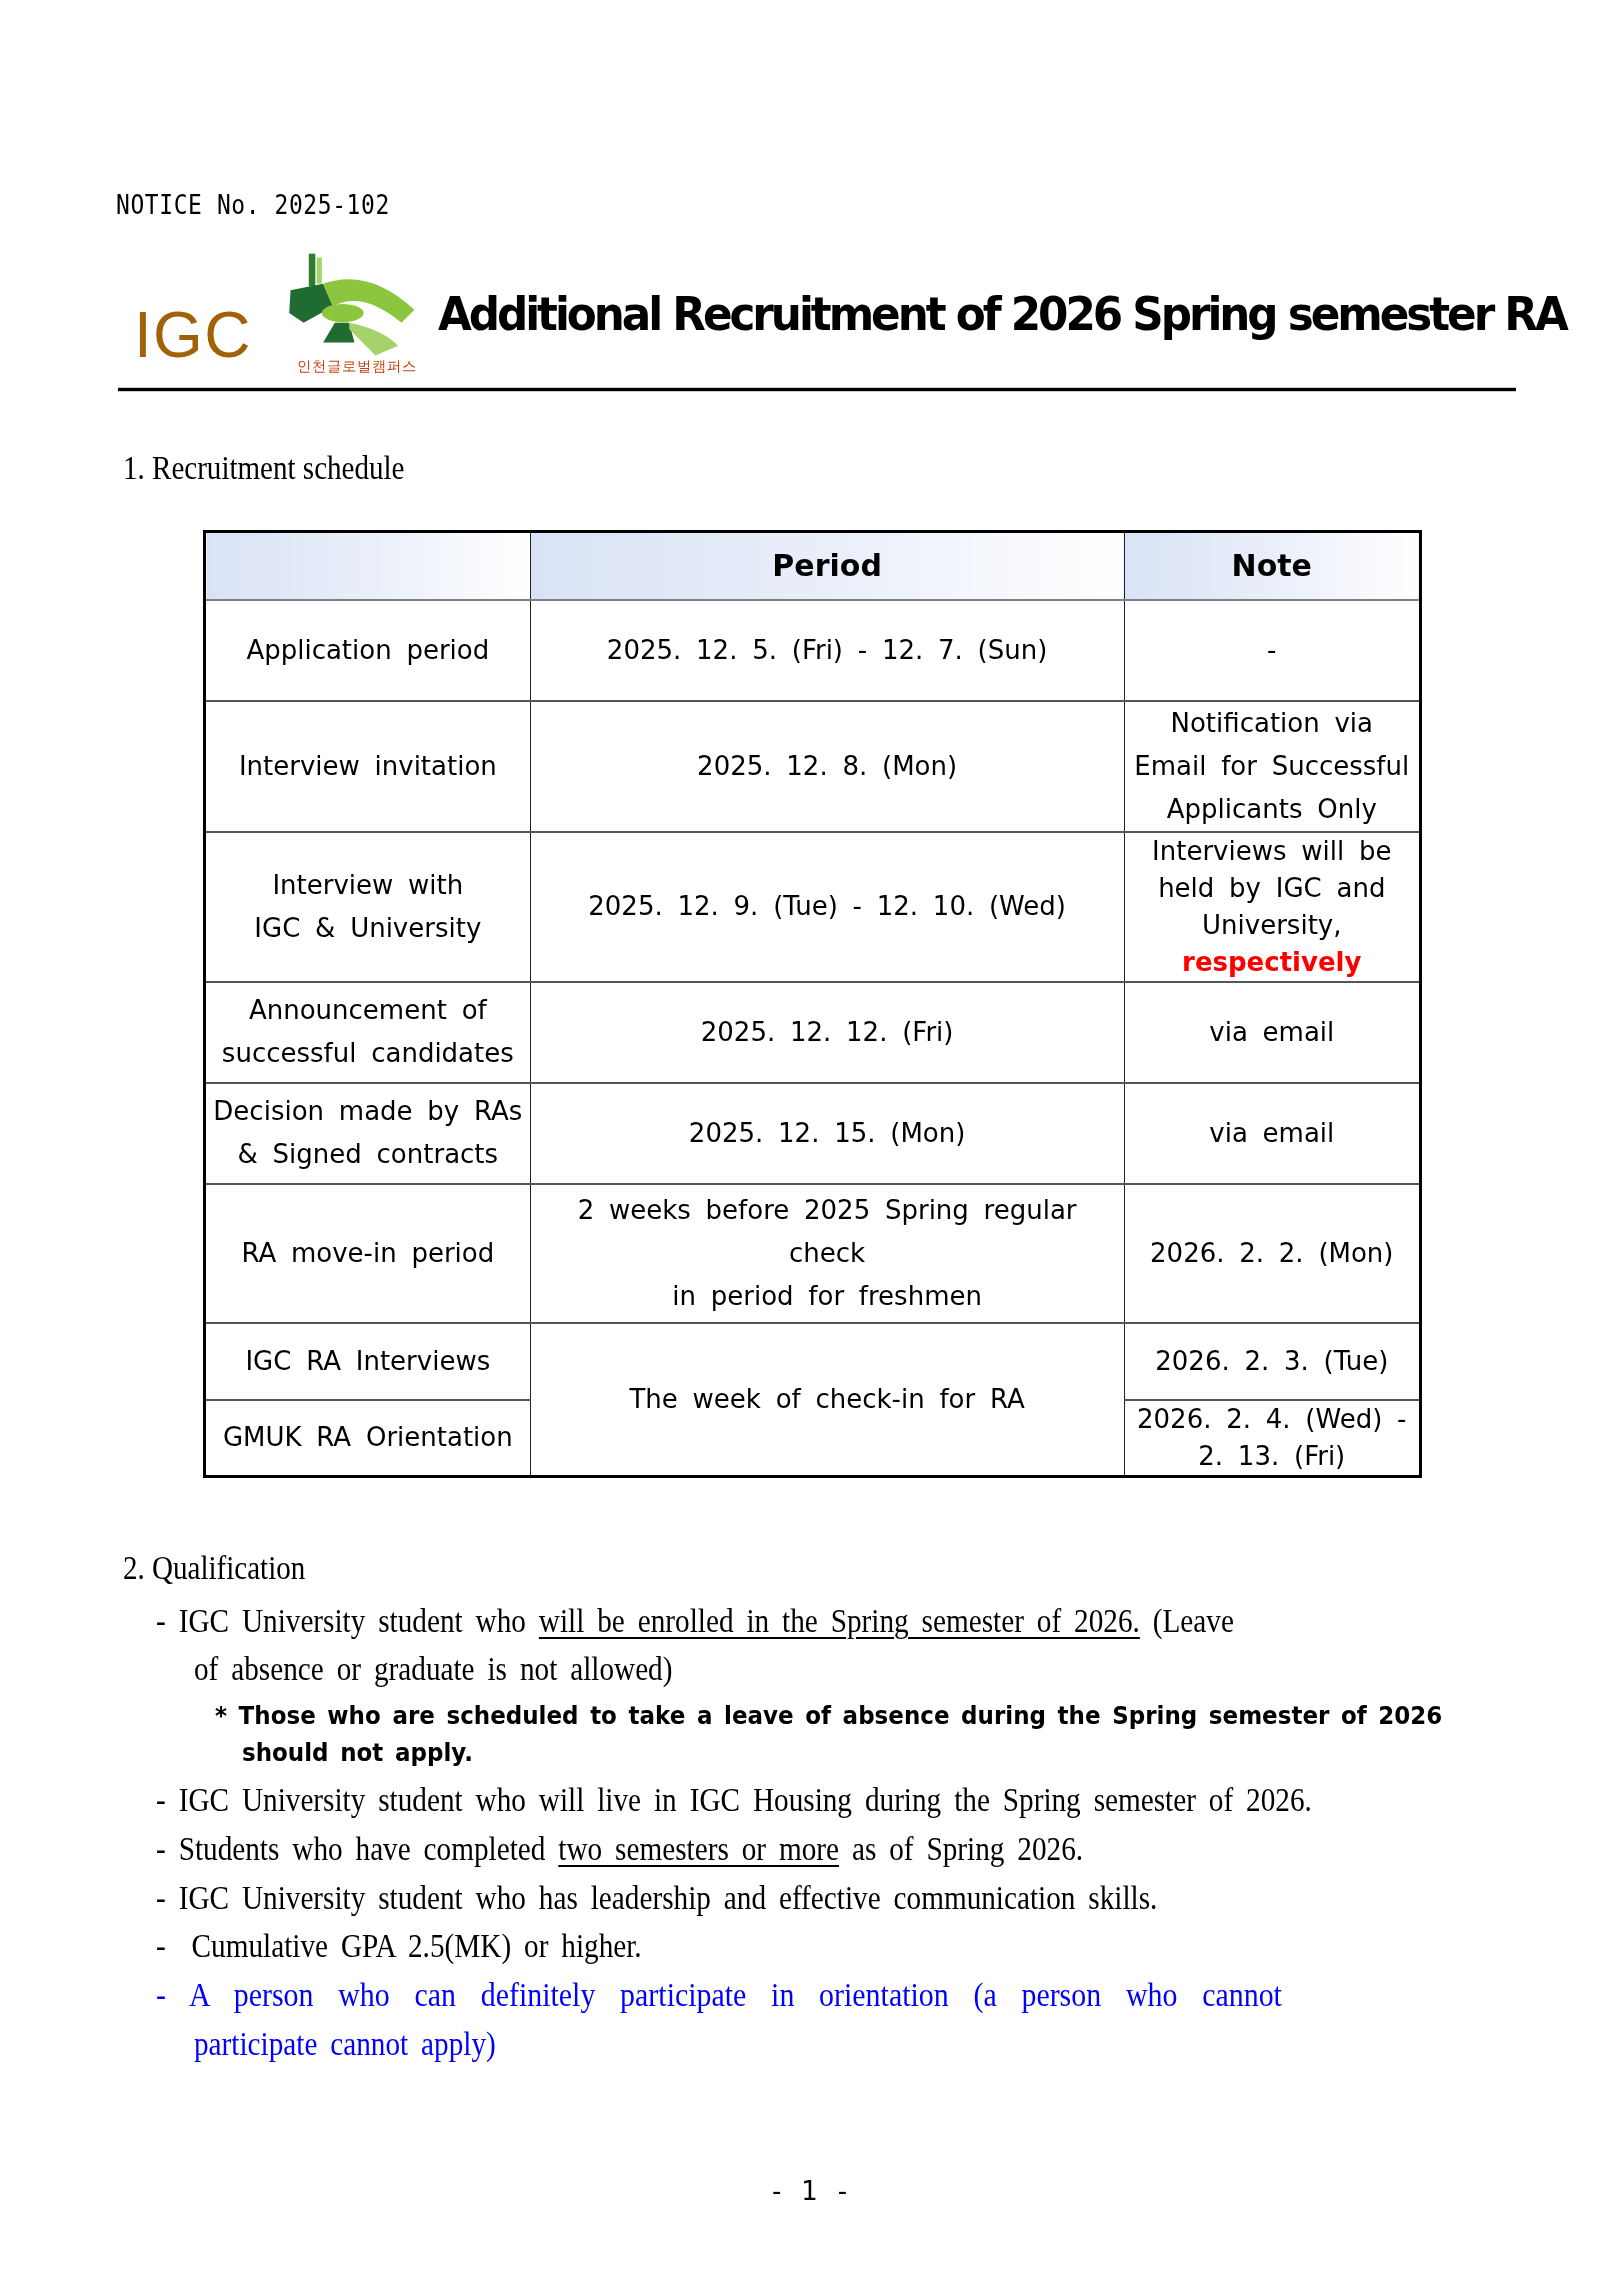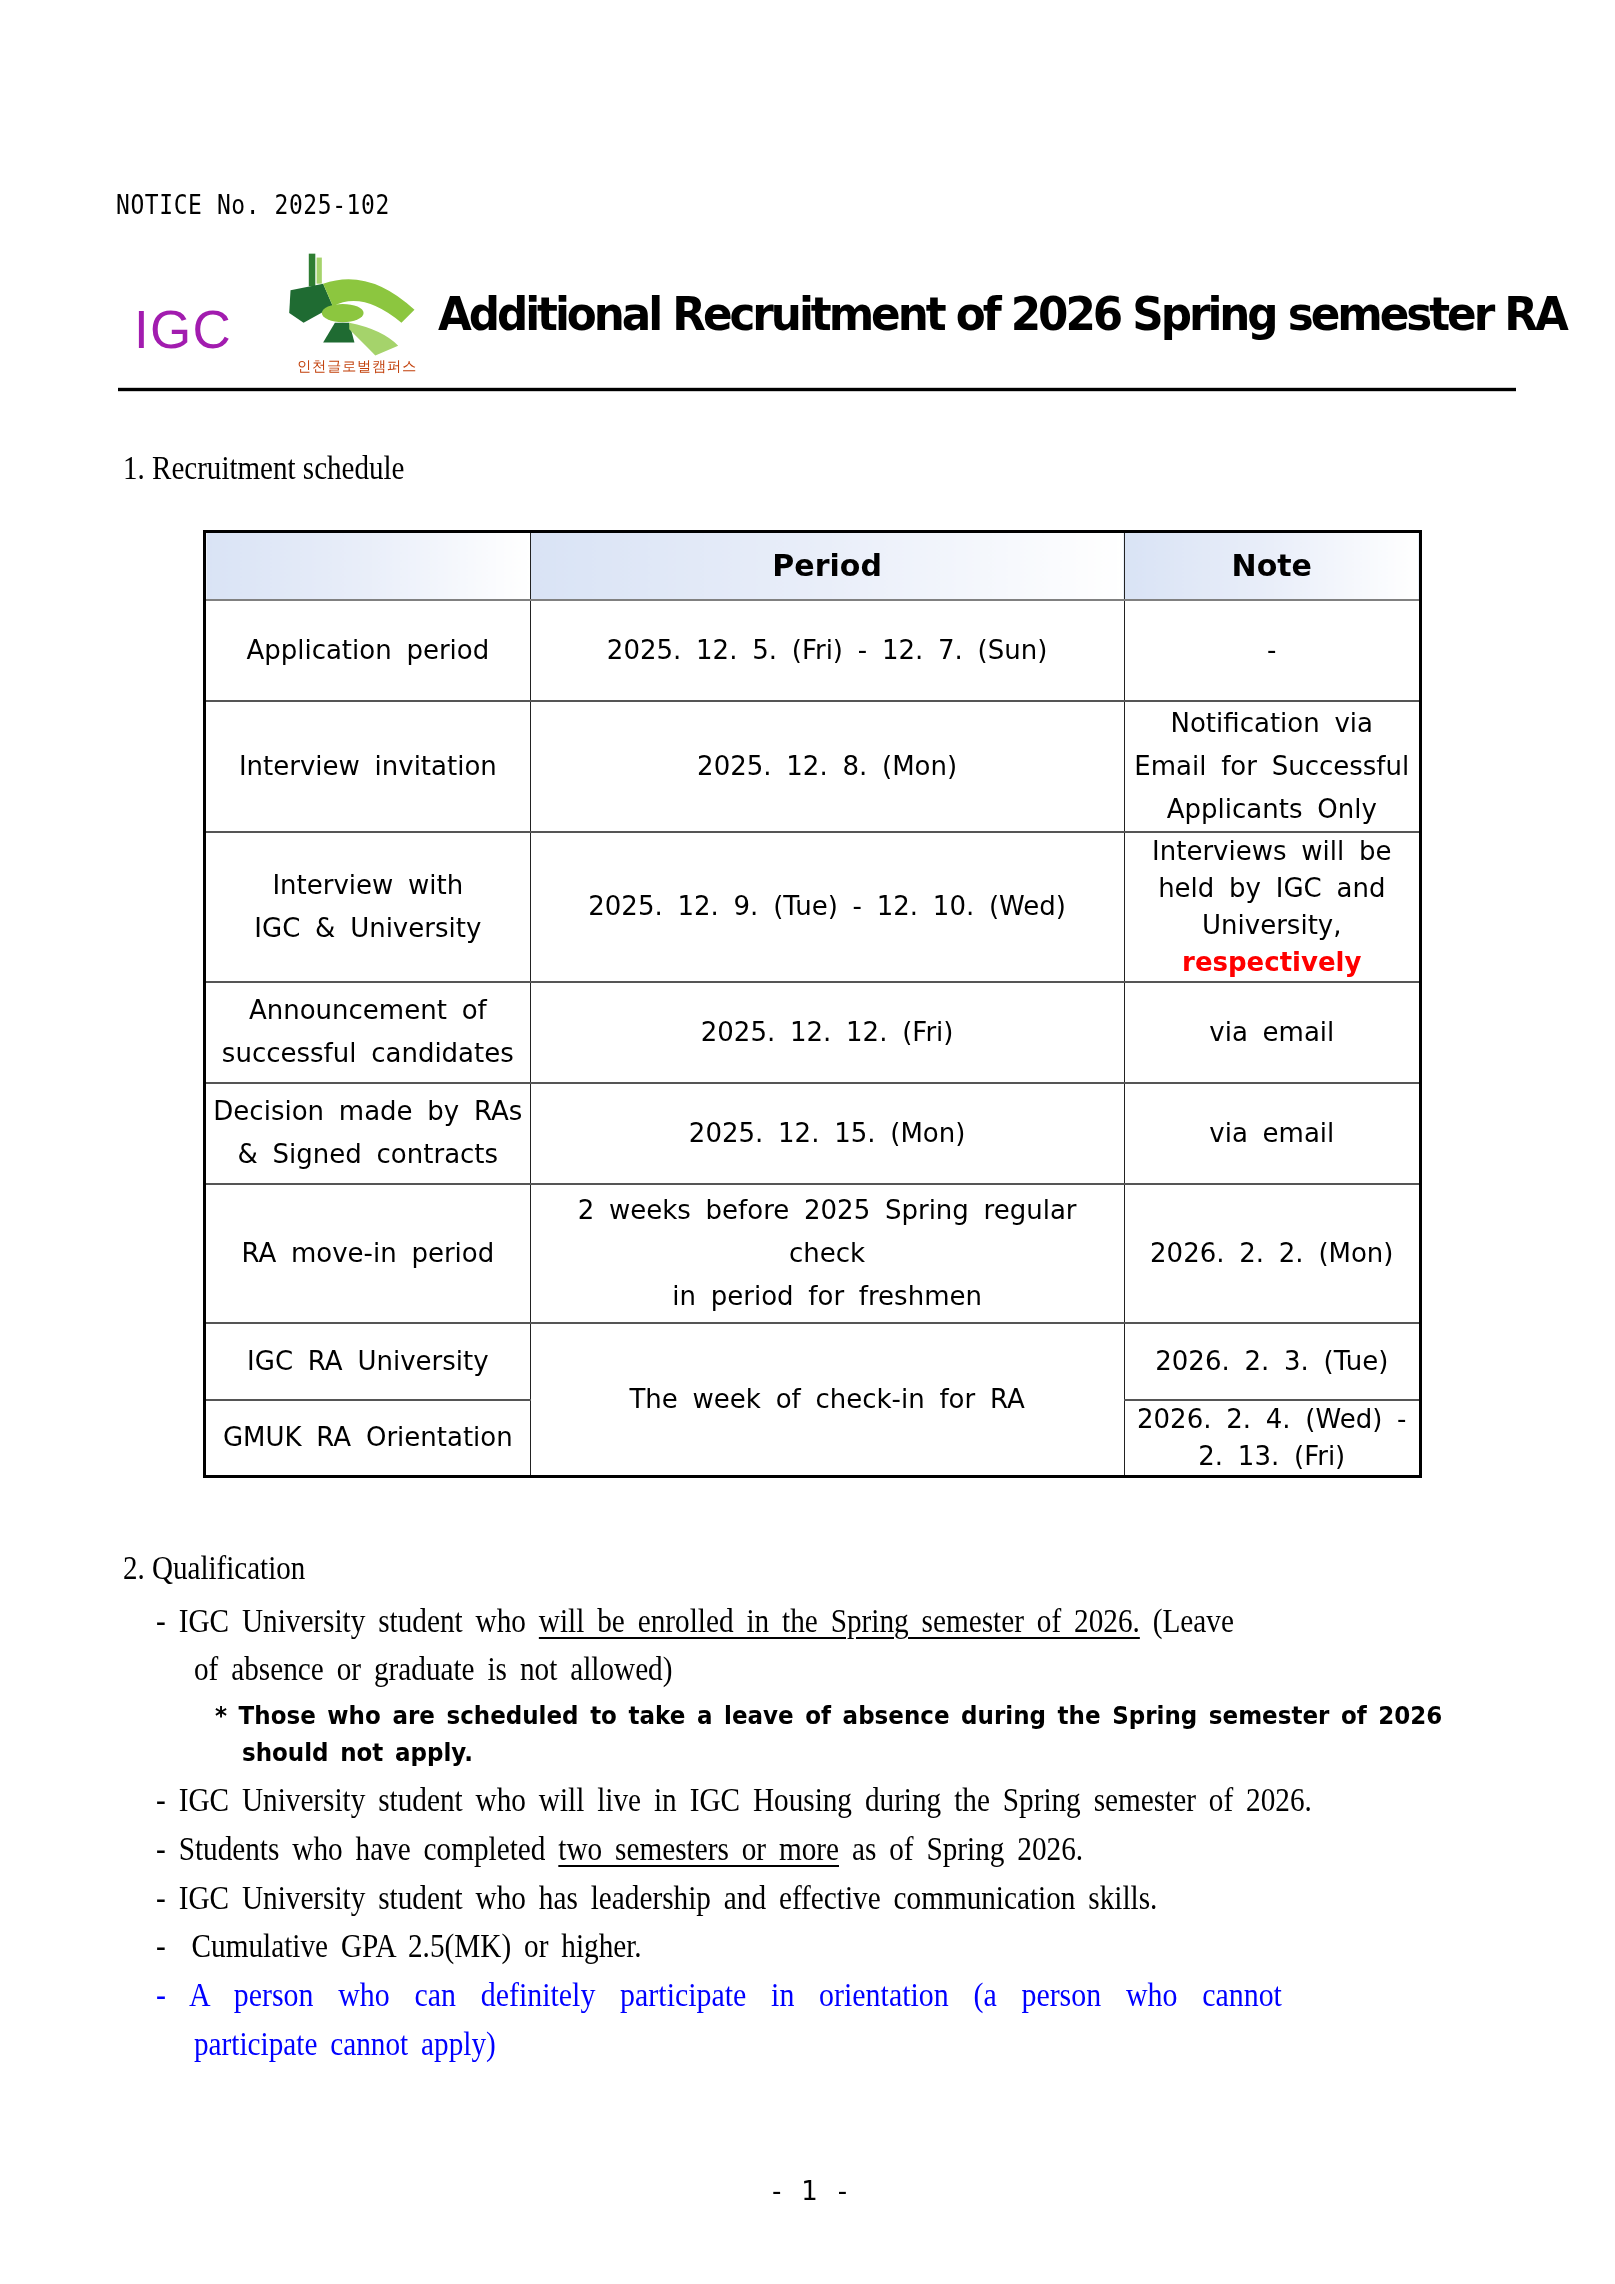--- a/index.html
+++ b/index.html
@@ -2,21 +2,21 @@
 <html style="font-size:10.4px"><head>
   <meta charset="utf-8">
   <style>
     html, body { margin: 0; padding: 0; background: #ffffff; }
     body { width: 1616px; height: 2284px; position: relative; overflow: hidden; color: #000; }
     .serif { font-family: "Liberation Serif", "DejaVu Serif", serif; }
 
     #notice-no { position: absolute; left: 116px; top: 189px; font-size: 27px; letter-spacing: 0.7px; font-family: "DejaVu Sans Mono", "Liberation Mono", monospace; transform: scaleX(0.85); transform-origin: left; }
 
     #logo { position: absolute; left: 134px; top: 251px; width: 287px; height: 127px; }
-    #logo .igc-text { position: absolute; left: 0; top: 52px; font-family: "Liberation Sans", sans-serif; font-size: 53px; color: #a21caf; letter-spacing: 1.3px; line-height: 1; font-weight: 400; }
+    #logo .igc-text { position: absolute; left: 0; top: 52px; font-family: "Liberation Sans", sans-serif; font-size: 64px; color: #a16207; letter-spacing: 1.3px; line-height: 1; font-weight: 400; }
     #logo .kor-text { position: absolute; left: 163px; top: 106px; font-family: "DejaVu Sans", sans-serif; font-size: 14.3px; color: #c2410c; letter-spacing: 0.7px; white-space: nowrap; }
     #logo svg { position: absolute; left: 150px; top: 0; }
 
     #title { position: absolute; left: 438px; top: 286px; font-family: "DejaVu Sans", sans-serif; font-weight: bold; font-size: 47px; letter-spacing: -3.3px; white-space: nowrap; transform: scaleX(0.93); transform-origin: left; }
 
     #title-rule { position: absolute; left: 118px; top: 388px; width: 1398px; height: 3.3px; background: #000; box-shadow: 0 -0.7px 0 #bbb, 0 0.7px 0 #bbb; }
 
     .section-heading { position: absolute; font-size: 33px; white-space: nowrap; transform: scaleX(0.88); transform-origin: left; }
     #sec1-heading { left: 123px; top: 450px; }
     #sec2-heading { left: 123px; top: 1550px; }
@@ -149,21 +149,21 @@
       <td>
         <div>2 weeks before 2025 Spring regular check</div>
         <div>in period for freshmen</div>
       </td>
       <td>
           <div>2026. 2. 2. (Mon)</div>
         </td>
     </tr>
     <tr class="row" style="height:77px">
       <td>
-          <div>IGC RA University</div>
+          <div>IGC RA Interviews</div>
         </td>
       <td rowspan="2" style="border-bottom:none">
           <div>The week of check-in for RA</div>
         </td>
       <td>
           <div>2026. 2. 3. (Tue)</div>
         </td>
     </tr>
     <tr class="row-last" style="height:77px">
       <td>

